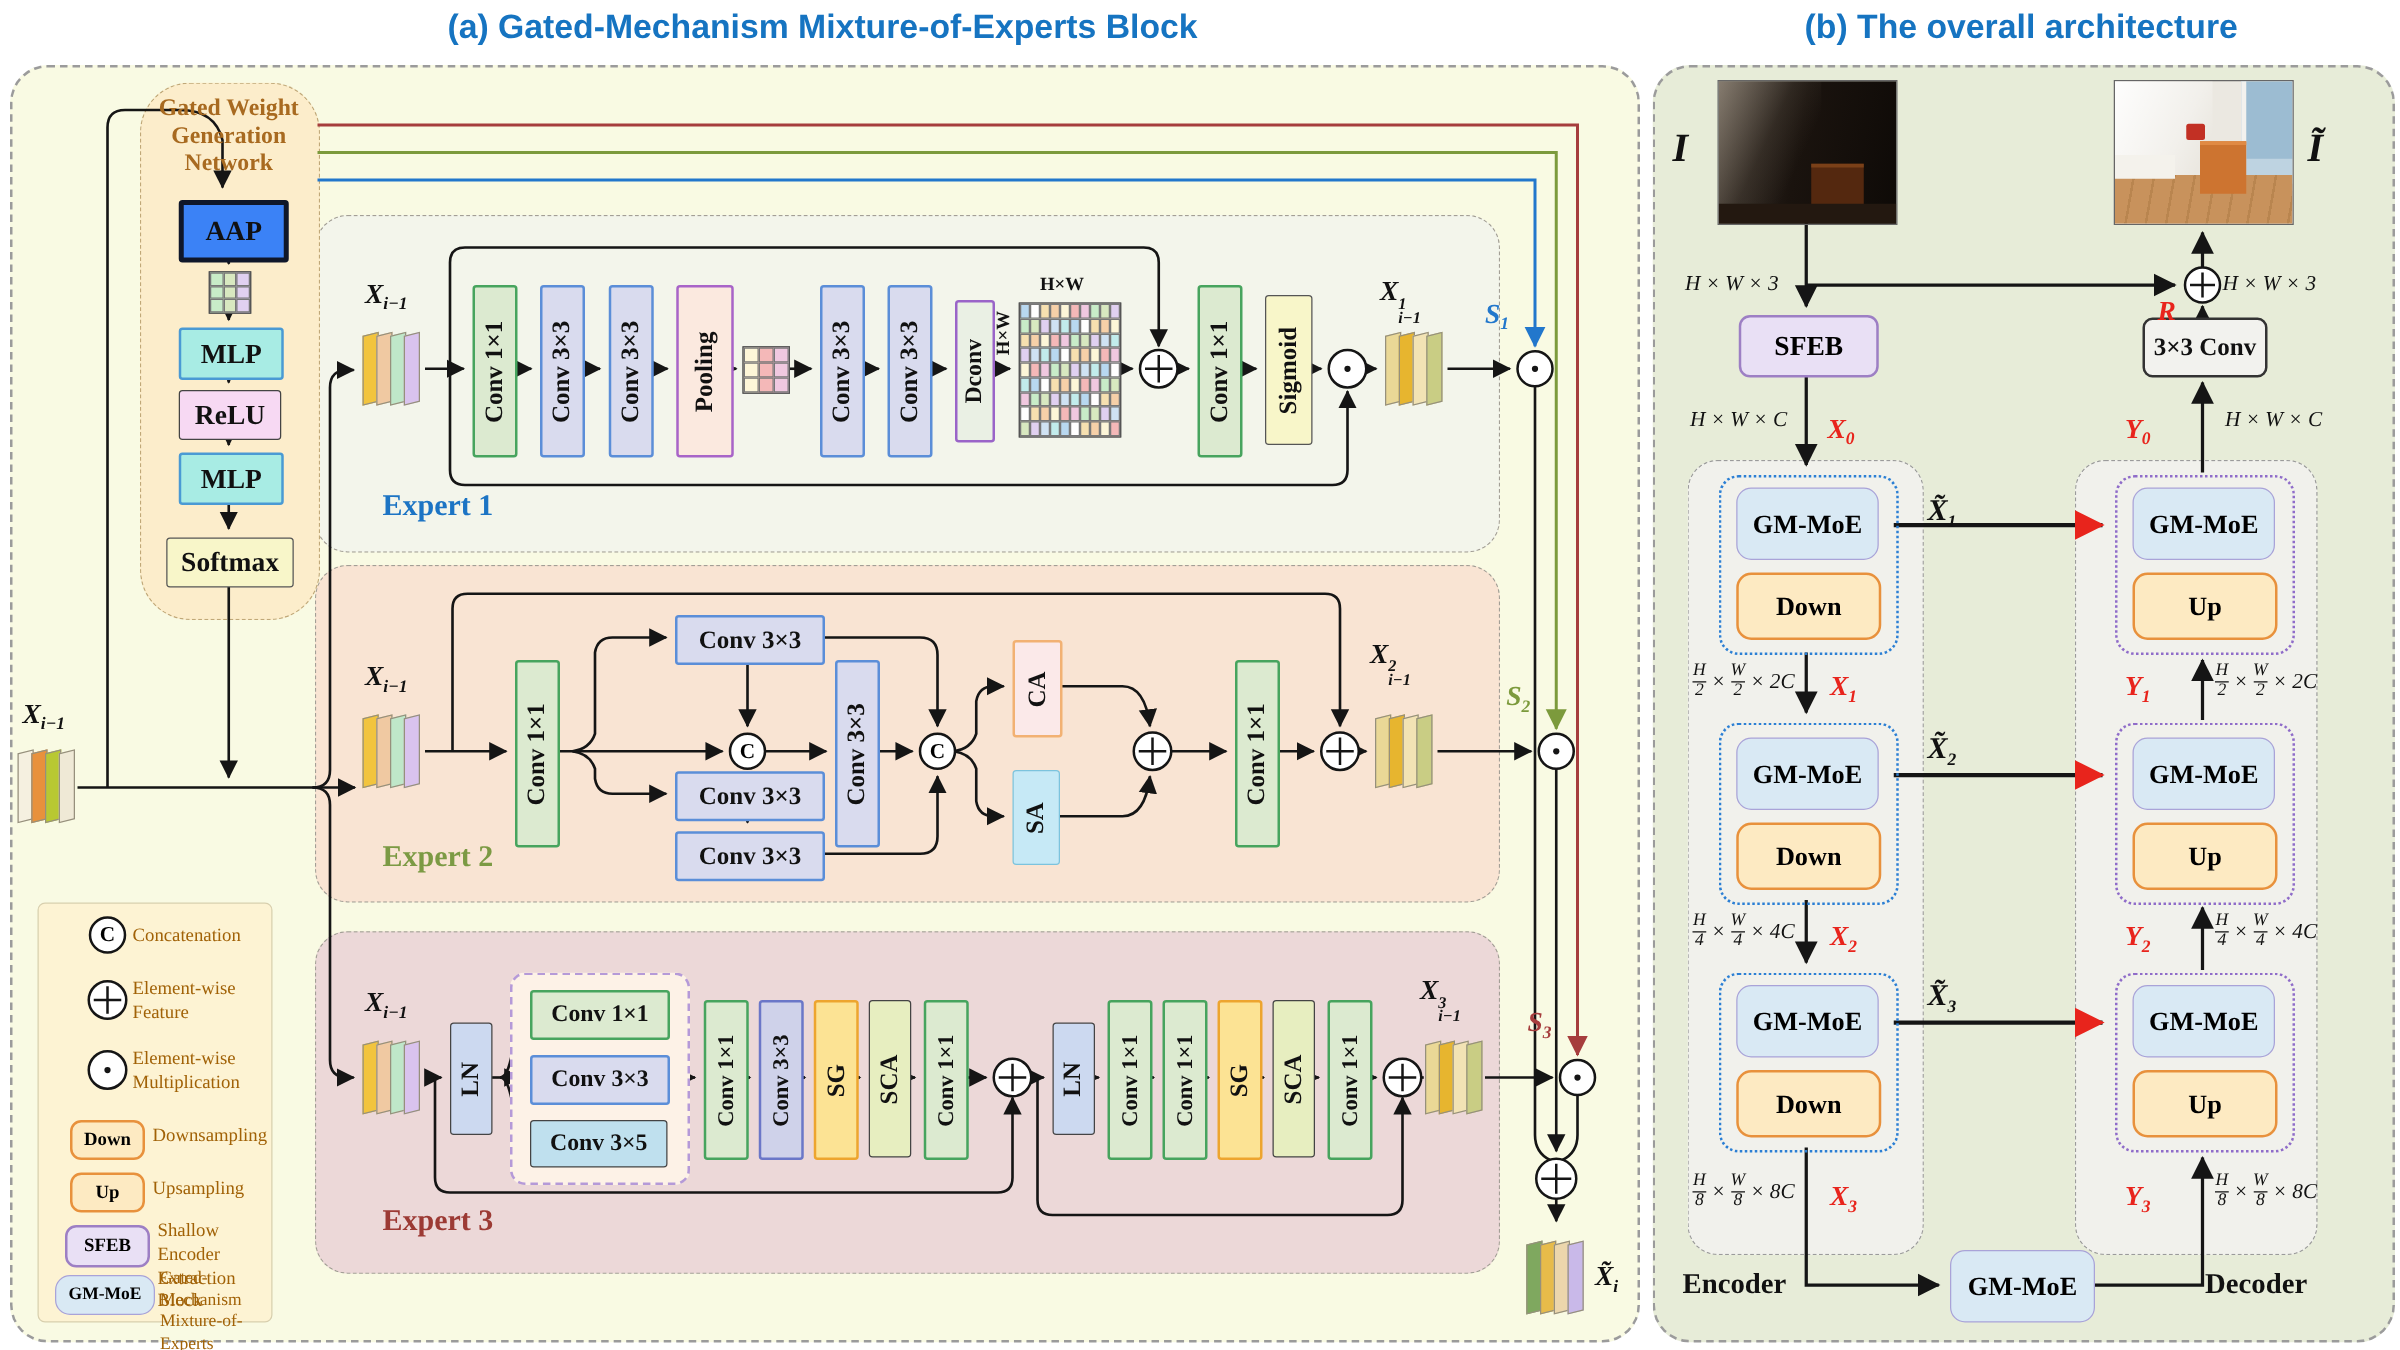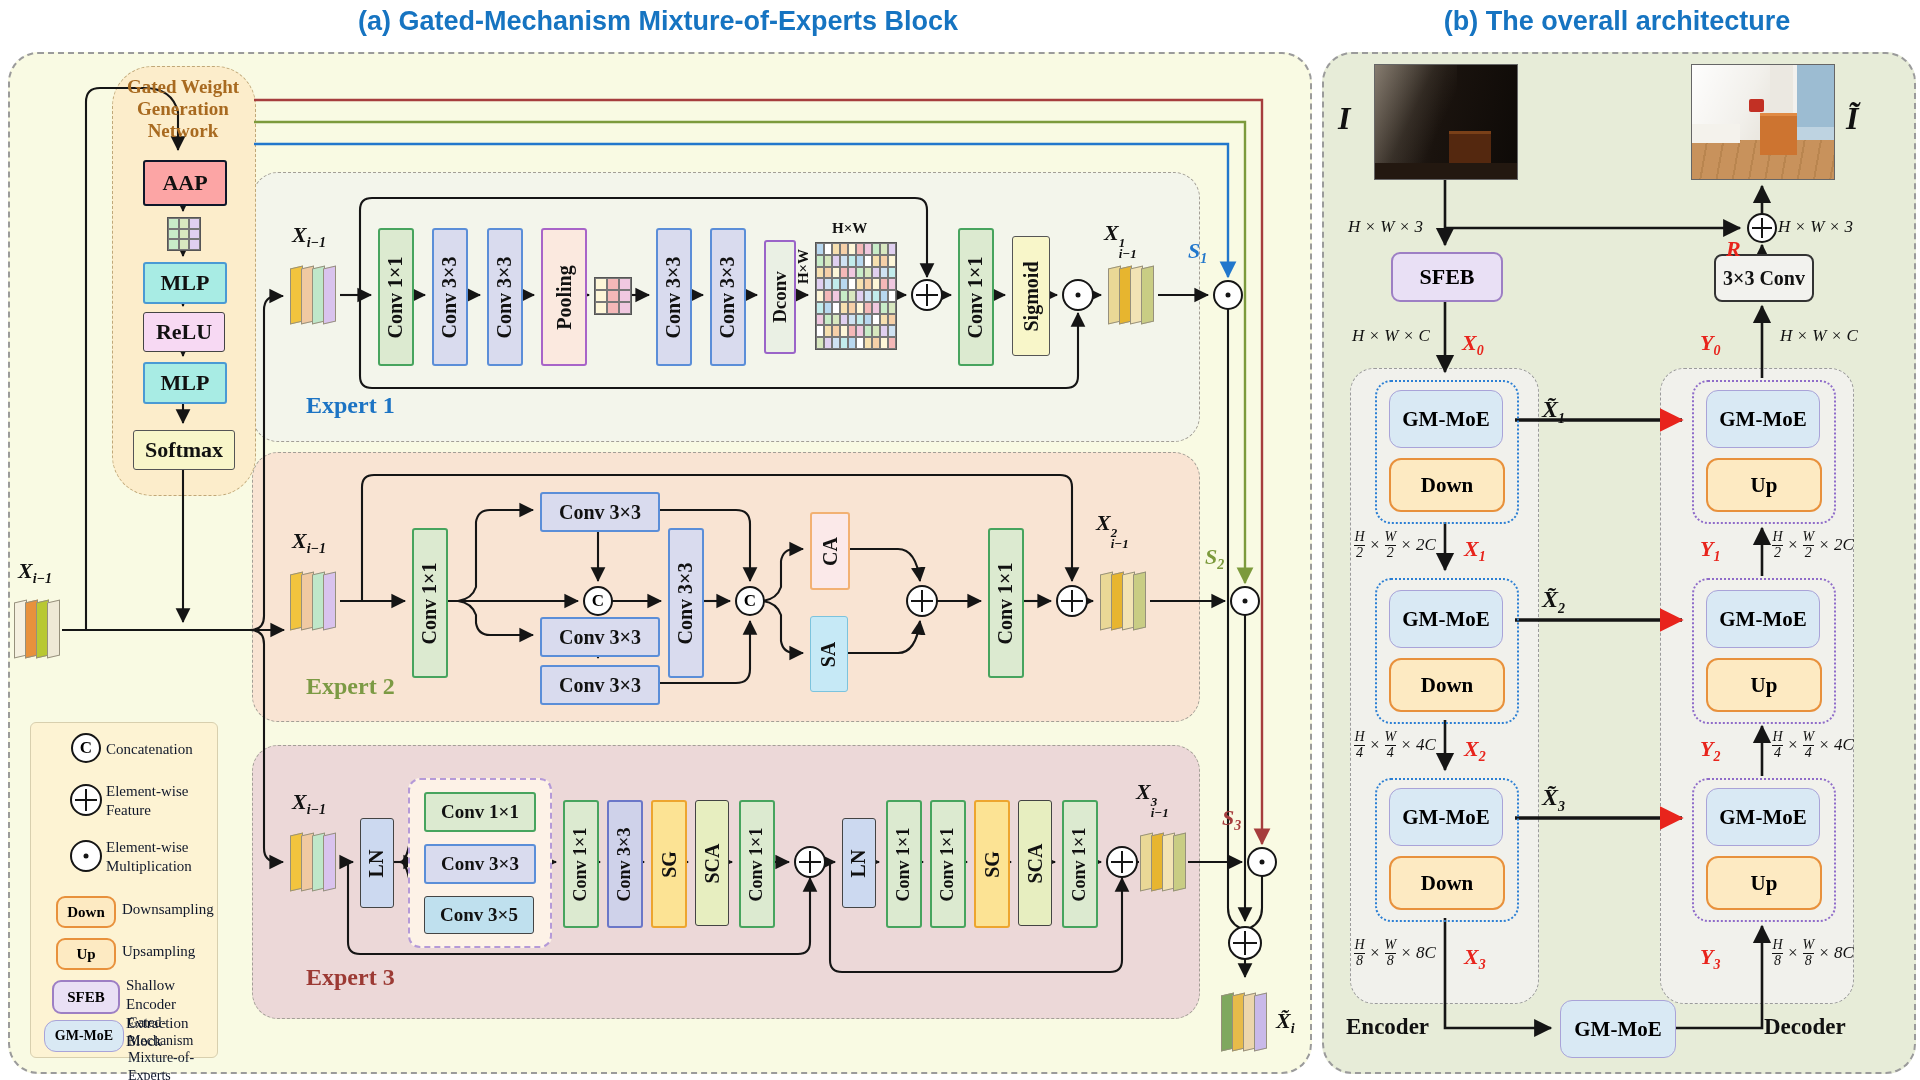--- a/index.html
+++ b/index.html
@@ -12,21 +12,21 @@
   svg#wires{position:absolute;left:0;top:0;z-index:2;pointer-events:none}
   .blk{position:absolute;display:flex;align-items:center;justify-content:center;font-weight:bold;font-size:20px;z-index:3;border-radius:3px;color:#111;text-align:center}
   .blk .vt{transform:rotate(-90deg);white-space:nowrap}
   .green{background:#dcead0;border:2px solid #47a45e}
   .lav{background:#d9dbee;border:2px solid #5b8ed8}
   .lav2{background:#cfd2ea;border:2px solid #6b77c8}
   .poolc{background:#fbe9df;border:2px solid #a864c8}
   .dconvc{background:#eaf0e4;border:2px solid #9a64c8}
   .yellowc{background:#f8f6c9;border:1.6px solid #555}
   .cyanc{background:#a8ece4;border:2px solid #4a9ad4}
-  .rosec{background:#fca5a5;border:2px solid #0f172a}
+  .rosec{background:#3b82f6;border:4px solid #0f172a}
   .pinkc{background:#f7d9f3;border:1.6px solid #444}
   .cac{background:#fbe9e9;border:2px solid #f2b173}
   .sac{background:#c6e9f6;border:1.6px solid #7cc3dd}
   .lnc{background:#ccd9f0;border:1.6px solid #444}
   .c55c{background:#bfe0ee;border:1.6px solid #444}
   .sgc{background:#fce394;border:2px solid #eda52f}
   .scac{background:#e7eec0;border:1.6px solid #444}
   .msbox{position:absolute;border:2px dashed #b59ad8;border-radius:12px;background:#fdf2e7;z-index:2}
   .op{position:absolute;background:#fff;border:2px solid #151515;border-radius:50%;z-index:4;transform:translate(-50%,-50%)}
   .op.add::before{content:"";position:absolute;left:50%;top:3px;bottom:3px;width:2px;background:#151515;transform:translateX(-50%)}
@@ -42,21 +42,21 @@
   .redlbl{color:#e8241c}
   .dim{position:absolute;z-index:4;font:italic 17px "Liberation Serif",serif;display:flex;align-items:center;gap:4px;white-space:nowrap;color:#111}
   .frac{display:inline-flex;flex-direction:column;align-items:center;font-size:14px;line-height:1.05}
   .den{border-top:1.3px solid #111;padding:0 2px}
   .grid{position:absolute;display:grid;gap:0;z-index:3;border:1px solid #555;background:#555}
   .grid div{border:0.5px solid #777}
   .pill{position:absolute;display:flex;align-items:center;justify-content:center;font-weight:bold;border-radius:9px;z-index:3}
   .udc{background:#fdeac2;border:2px solid #e8913c}
   .sfebc{background:#e9e0f5;border:2px solid #9d7fc4}
   .gmc{background:#d9e9f4;border:1.8px solid #a9a3d8;border-radius:12px}
-  .legend-text{position:absolute;z-index:3;font:15px "Liberation Serif",serif;color:#0f172a;line-height:1.25}
+  .legend-text{position:absolute;z-index:3;font:15px "Liberation Serif",serif;color:#a16207;line-height:1.25}
   .colbox{position:absolute;border:1.6px dashed #9b9b9b;border-radius:24px;background:#f1f1ec;z-index:1}
   .lvl{position:absolute;border-radius:16px;z-index:2}
   .enc-lvl{border:2.4px dotted #2b7fd4}
   .dec-lvl{border:2.4px dotted #8f6cc9}
   .photo{position:absolute;z-index:3;border:1px solid #666;overflow:hidden}
   .gwgn-title{position:absolute;z-index:3;font:bold 19px "Liberation Serif",serif;color:#a86a20;text-align:center;line-height:1.15}
   .biglbl{position:absolute;z-index:4;font:italic bold 32px "Liberation Serif",serif;color:#111}
   .enc-dec{position:absolute;z-index:4;font:bold 23px "Liberation Serif",serif;color:#111}
   .hxw{position:absolute;z-index:4;font:bold 15px "Liberation Serif",serif;color:#111;white-space:nowrap}
 </style>

